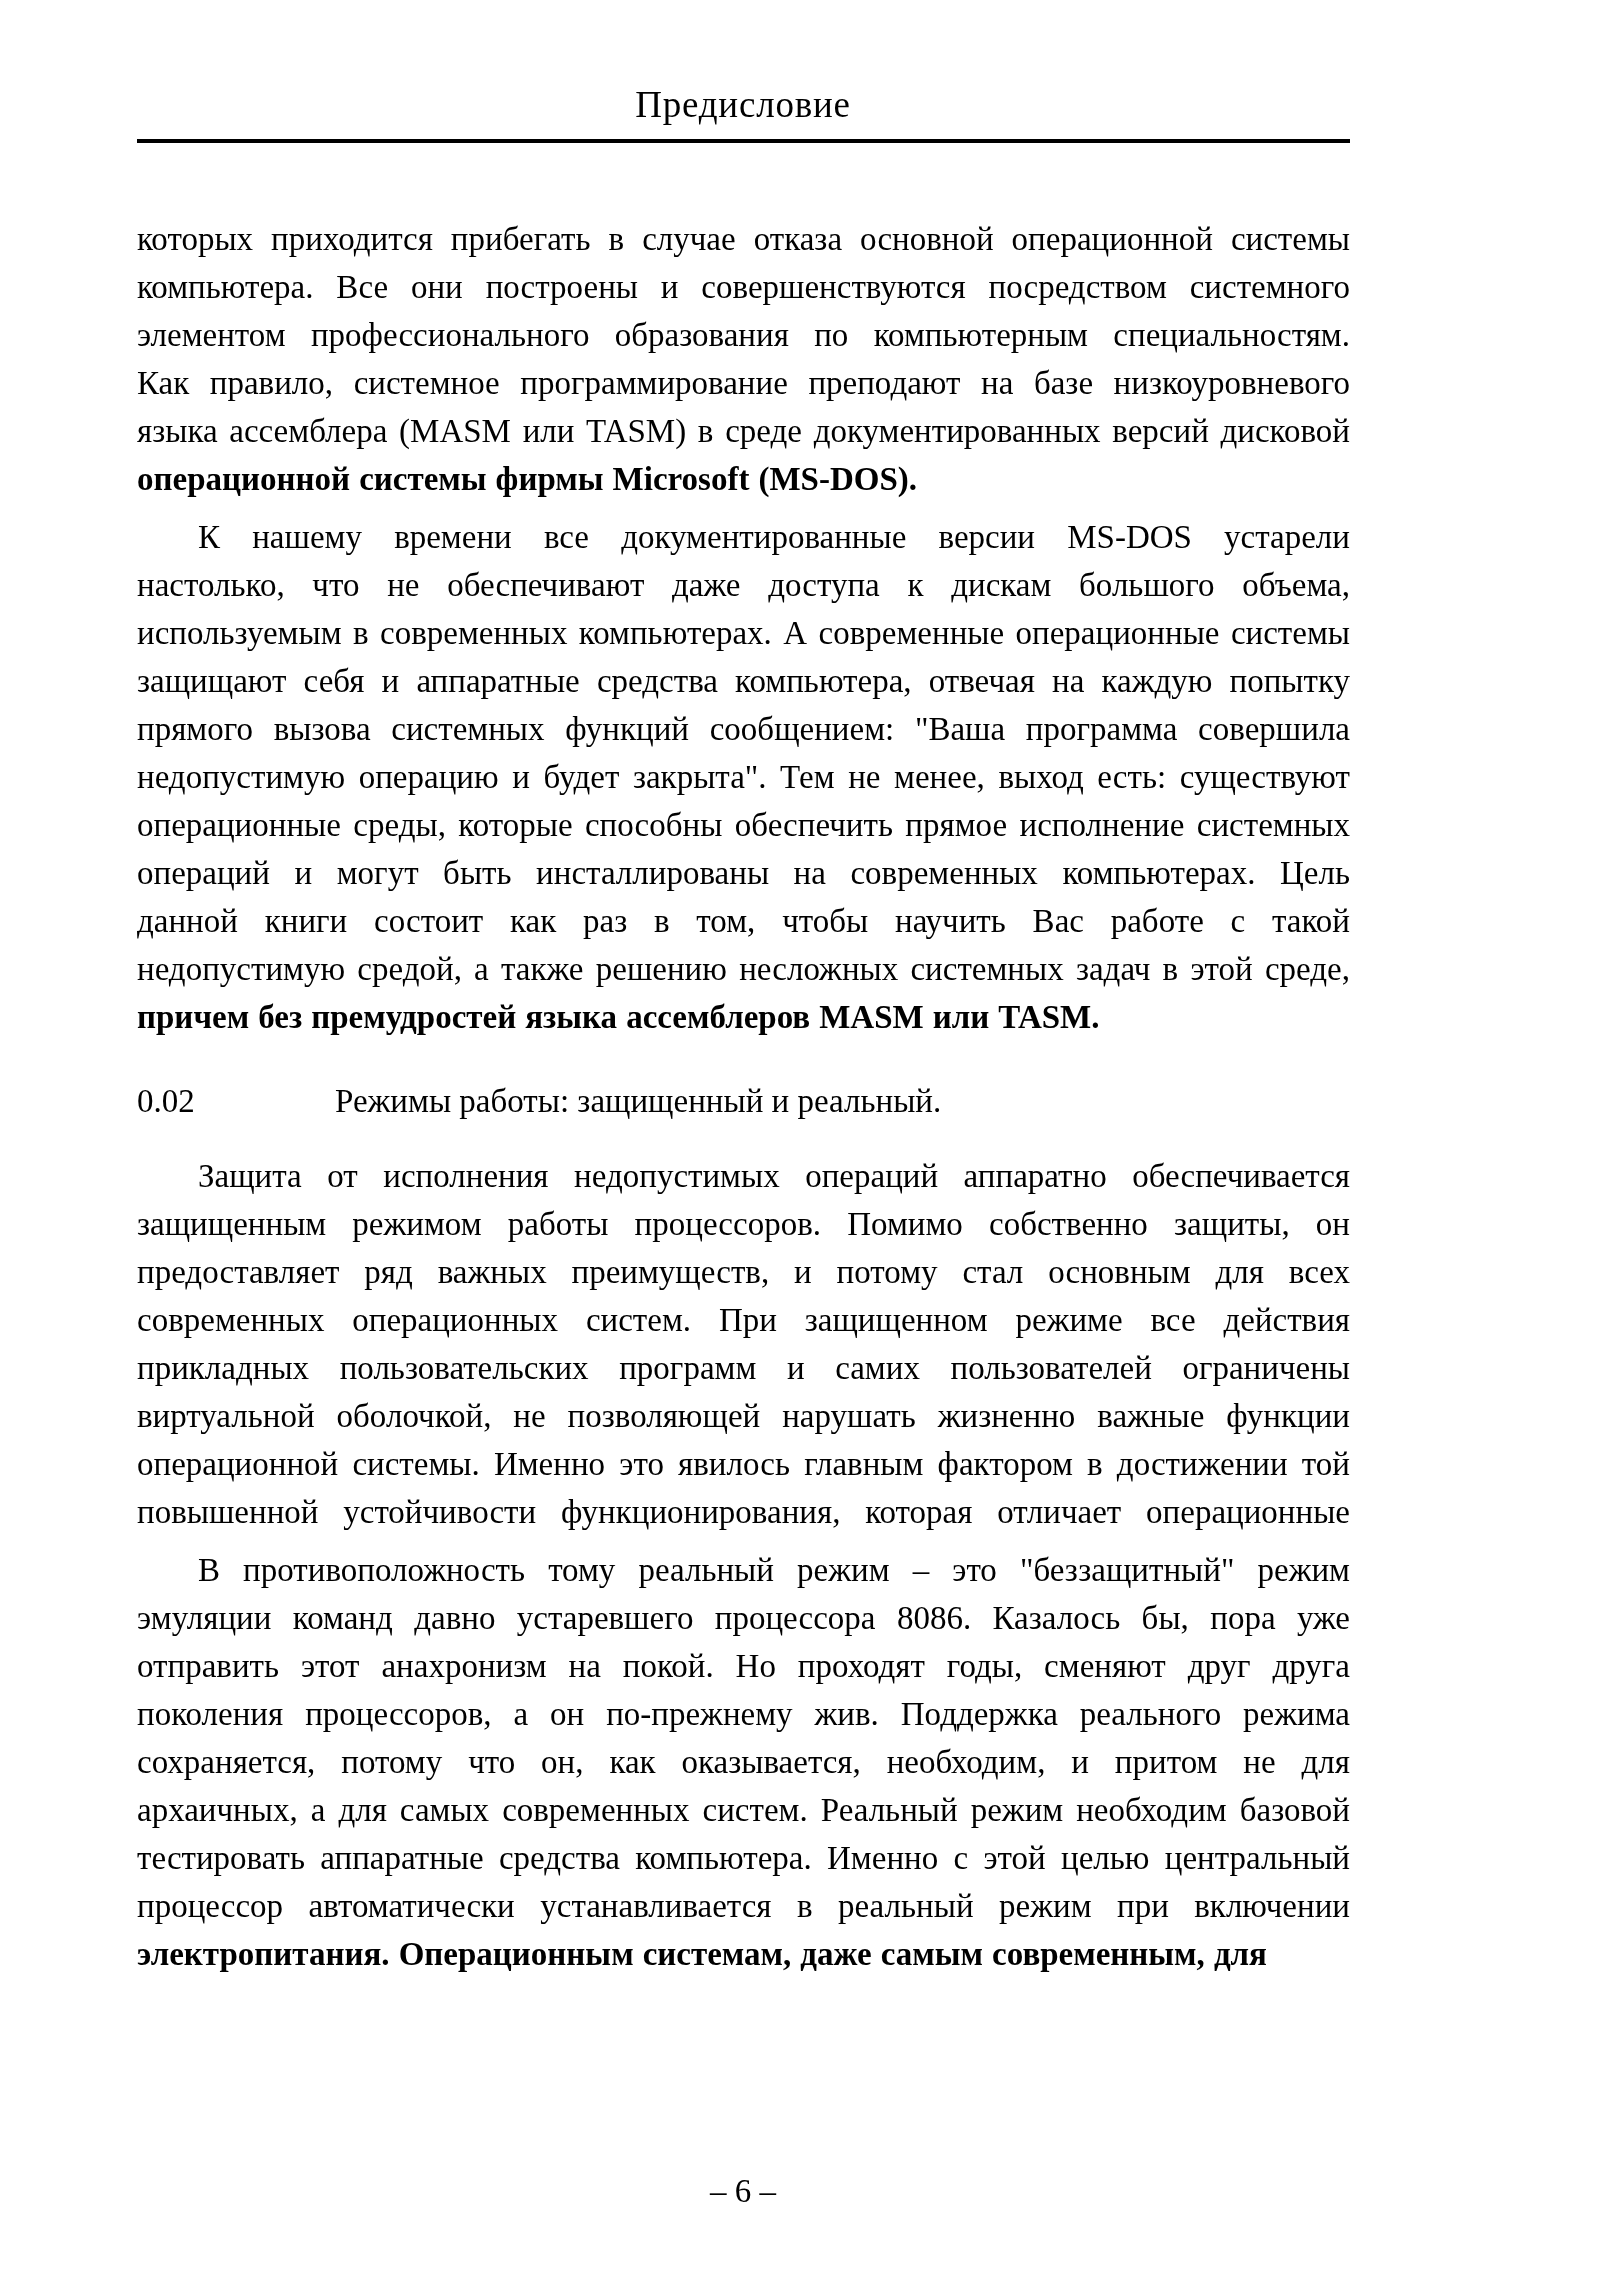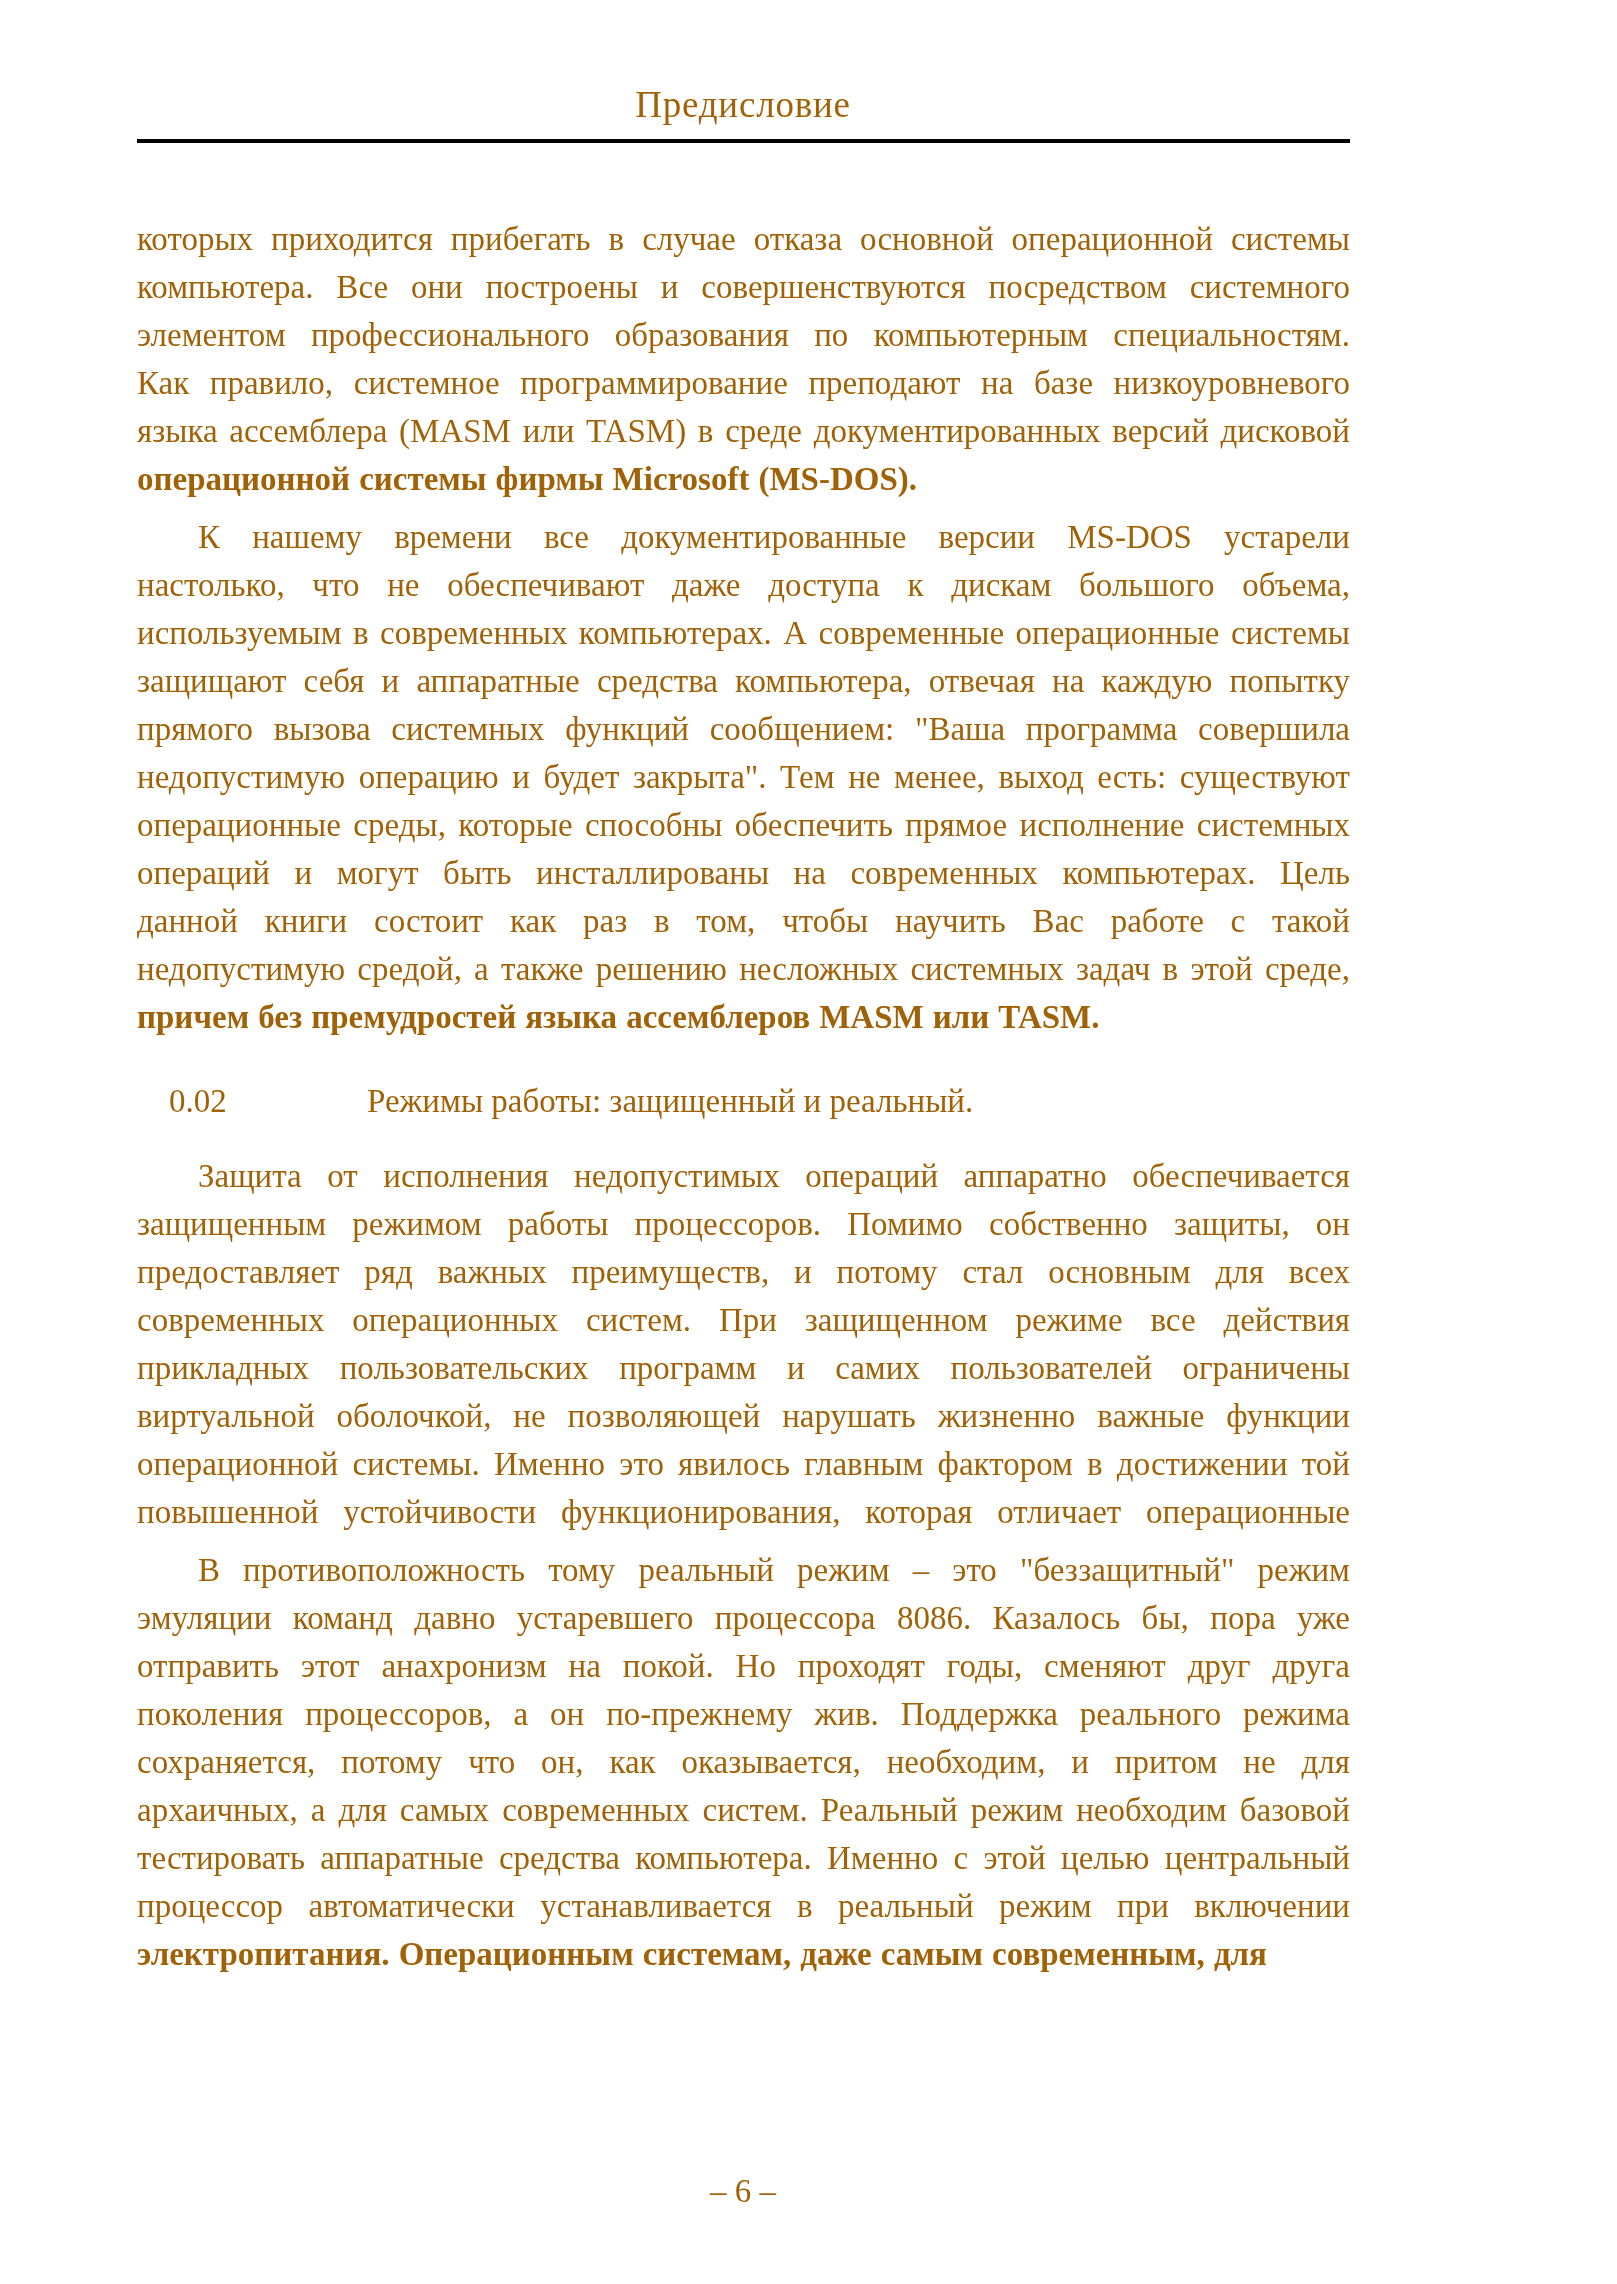--- a/index.html
+++ b/index.html
@@ -5,21 +5,21 @@
   html, body {
     margin: 0;
     padding: 0;
     background: #ffffff;
   }
   .page {
     position: relative;
     width: 1486px;
     height: 2284px;
     background: #ffffff;
-    color: #a16207;
+    color: #000000;
     font-family: "Liberation Serif", "DejaVu Serif", serif;
     overflow: hidden;
   }
   .page-header {
     padding-top: 84px;
   }
   .running-title {
     text-align: center;
     font-size: 37px;
     line-height: 42px;
@@ -55,21 +55,20 @@
   }
   .section-heading {
     margin: 36px 0 27.5px 0;
     font-size: 33px;
     line-height: 48px;
     text-align: left;
   }
   .section-number {
     display: inline-block;
     min-width: 198px;
-    margin-left: 32px;
   }
   .page-footer {
     position: absolute;
     left: 0;
     right: 0;
     bottom: 74px;
     text-align: center;
     font-size: 33px;
     line-height: 37px;
   }

